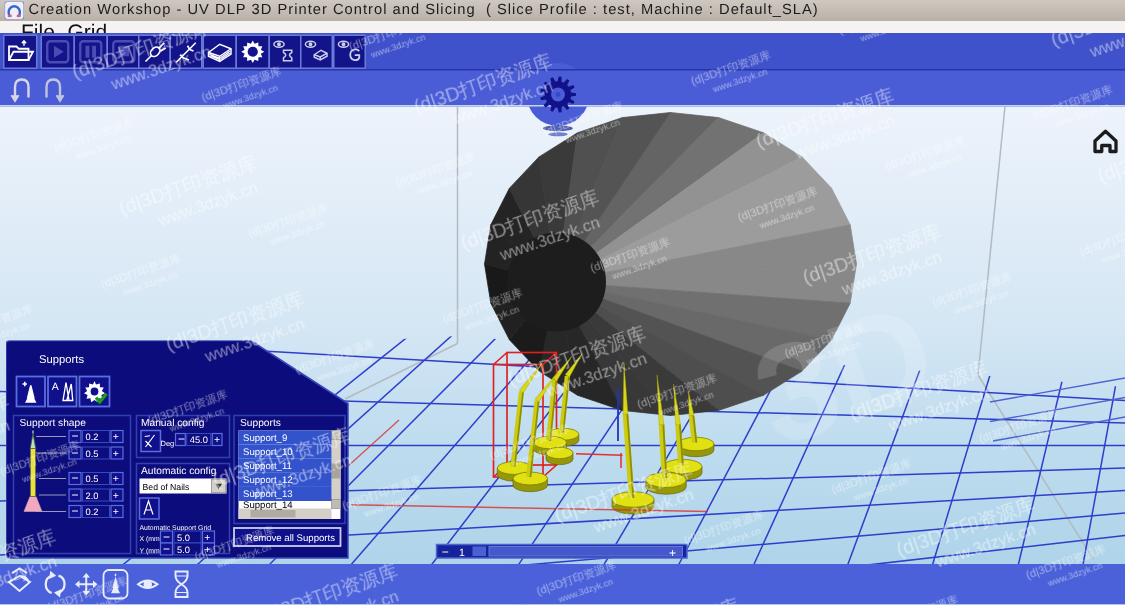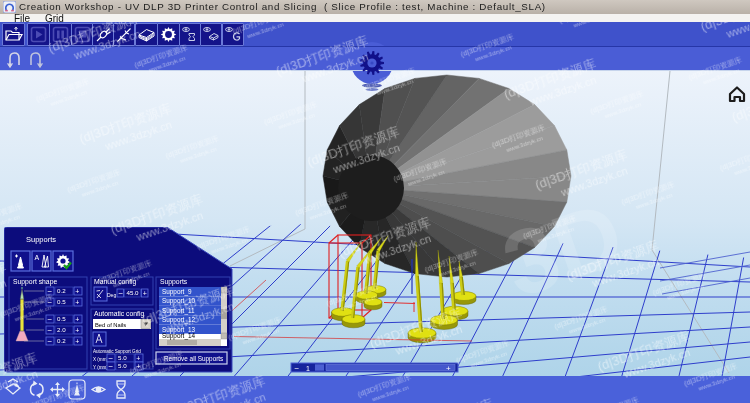--- a/index.html
+++ b/index.html
@@ -5,21 +5,21 @@
   html,body{margin:0;padding:0;}
   body{width:750px;height:403px;overflow:hidden;position:relative;
        font-family:"Liberation Sans", sans-serif;background:#cfe3f3;}
   .abs{position:absolute;}
   #titlebar{left:0;top:0;width:750px;height:30px;
     background:linear-gradient(#cfc8c0,#b4aba2 60%,#a89f96);
     border-bottom:1px solid #8f867d;box-sizing:border-box;
     font-size:9.8px;color:#1c1c1c;line-height:14px;white-space:nowrap;}
   #titlebar .txt{position:absolute;left:19px;top:0;letter-spacing:0.68px;}
   #menubar{left:0;top:14px;width:750px;height:8px;background:#f4f3f1;
-    font-size:10px;color:#111;}
+    font-size:14px;color:#111;}
   #menubar span{position:absolute;top:-1px;}
   #toolbar{left:0;top:22px;width:750px;height:24px;background:#3f52cb;}
   #strip{left:0;top:46px;width:750px;height:25px;background:#4a5dd6;
     border-top:1px solid #2636a8;border-bottom:1px solid #c6d4ec;box-sizing:border-box;overflow:visible;z-index:5;}
   .tbtn{position:absolute;top:1px;height:21px;background:#14148a;
     border:1px solid #6b7ad8;border-radius:1px;}
   #scene{left:0;top:71px;z-index:1;}
   #panel{left:4px;top:227px;z-index:6;}
   #bottombar{left:0;top:376px;width:750px;height:27px;background:#4a61da;z-index:4;}
   #wm{left:0;top:0;z-index:30;pointer-events:none;}

